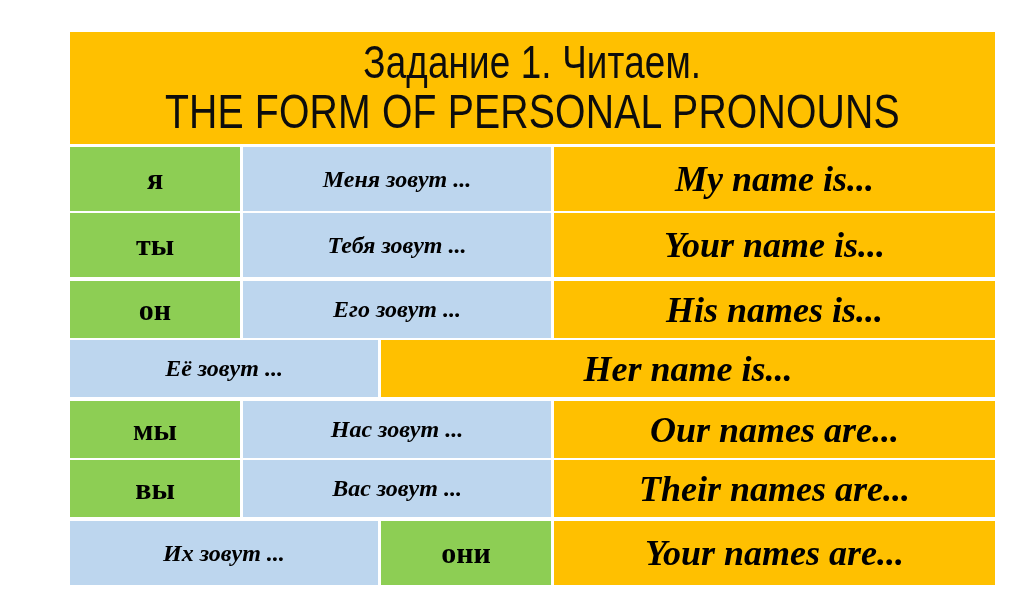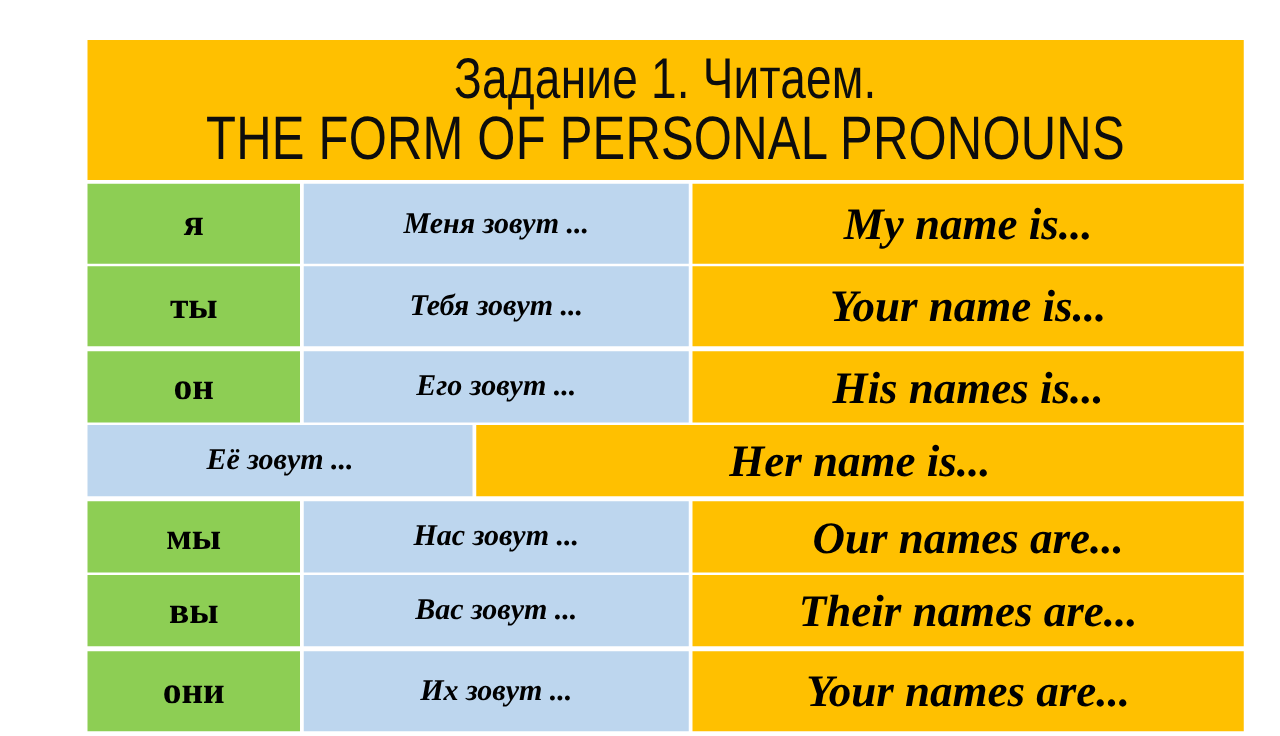--- a/index.html
+++ b/index.html
@@ -146,19 +146,19 @@
       <div class="cell cell-english h-b">Our names are...</div>
     </div>
 
     <div class="table-row gap-after">
       <div class="cell cell-pronoun h-b">вы</div>
       <div class="cell cell-russian h-b">Вас зовут ...</div>
       <div class="cell cell-english h-b">Their names are...</div>
     </div>
 
     <div class="table-row">
+      <div class="cell cell-russian h-a">Их зовут ...</div>
       <div class="cell cell-pronoun h-a">они</div>
-      <div class="cell cell-russian h-a">Их зовут ...</div>
       <div class="cell cell-english h-a">Your names are...</div>
     </div>
 
   </div>
 </div>
 
 </body></html>

